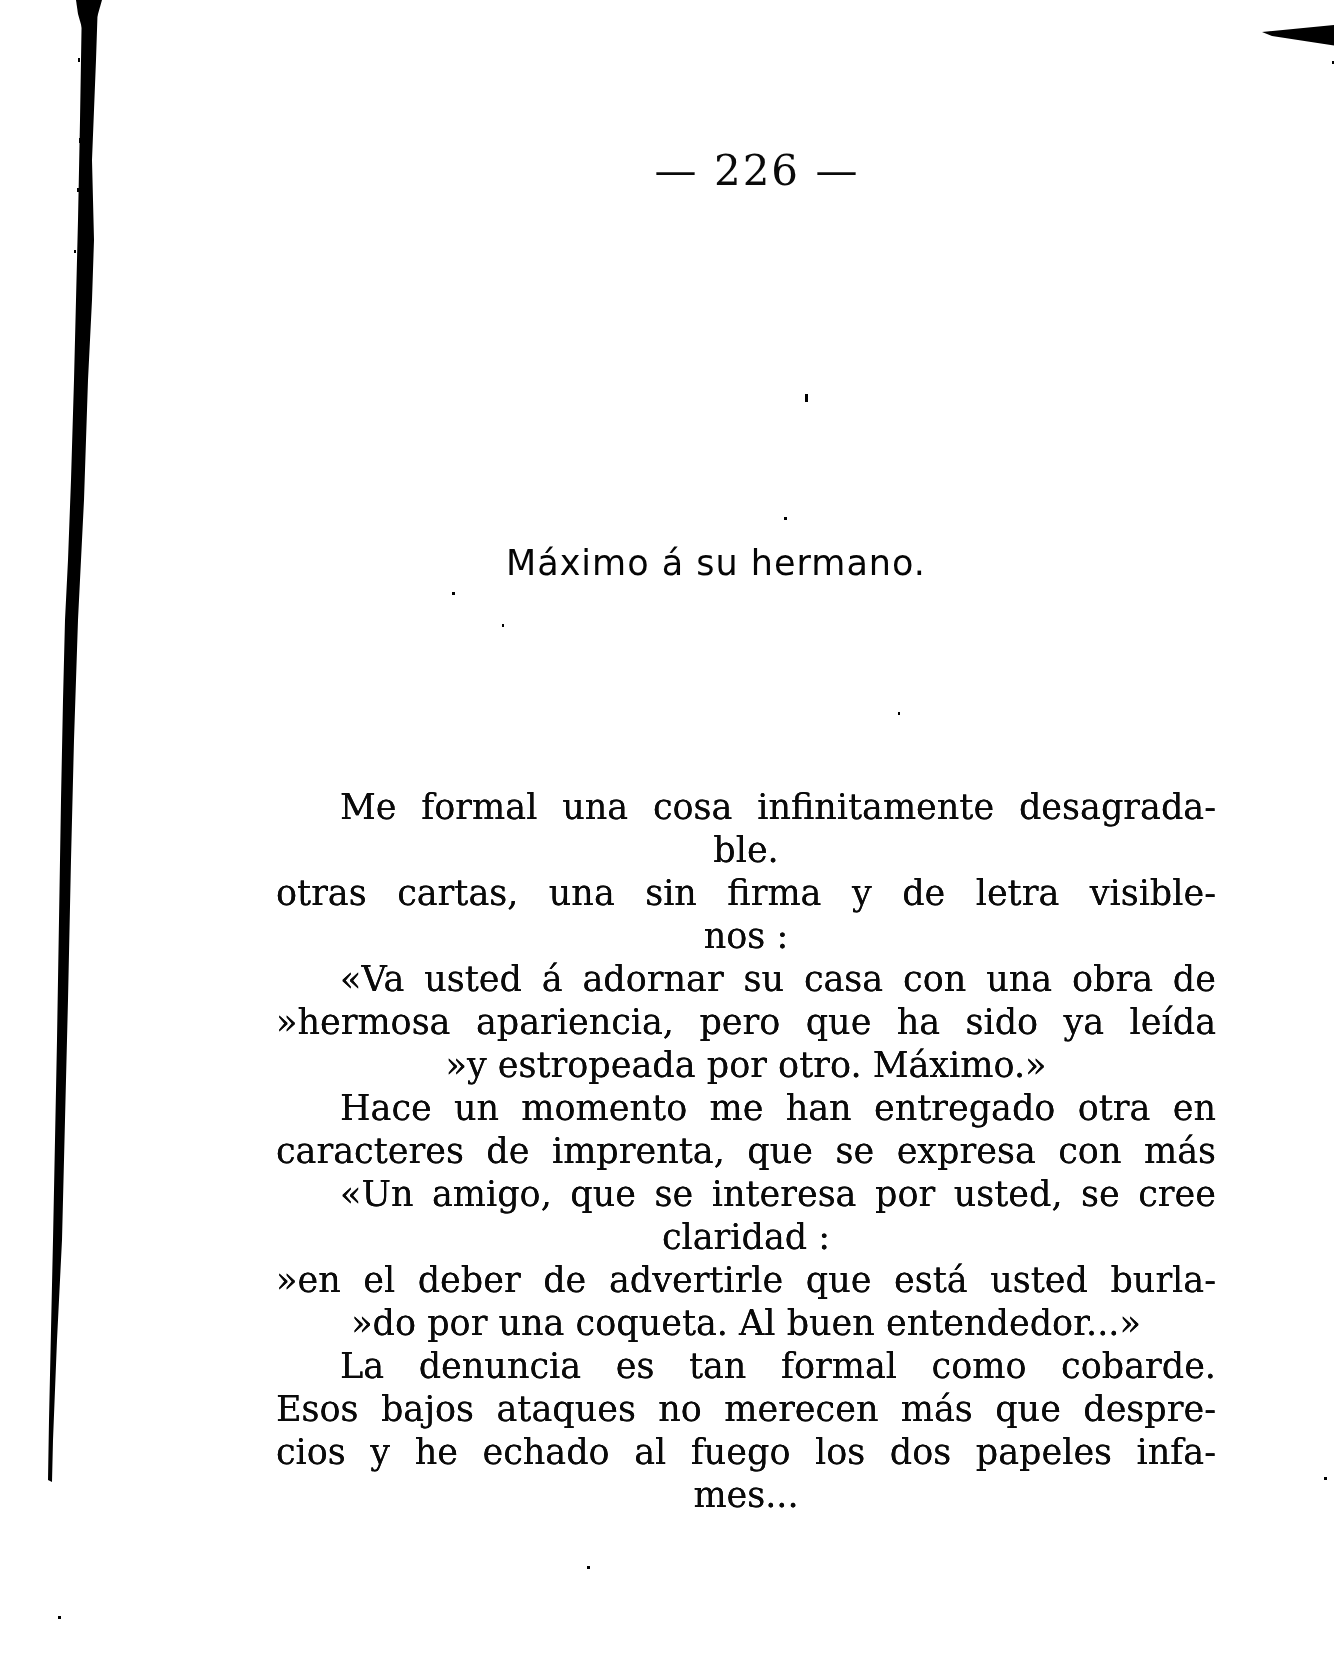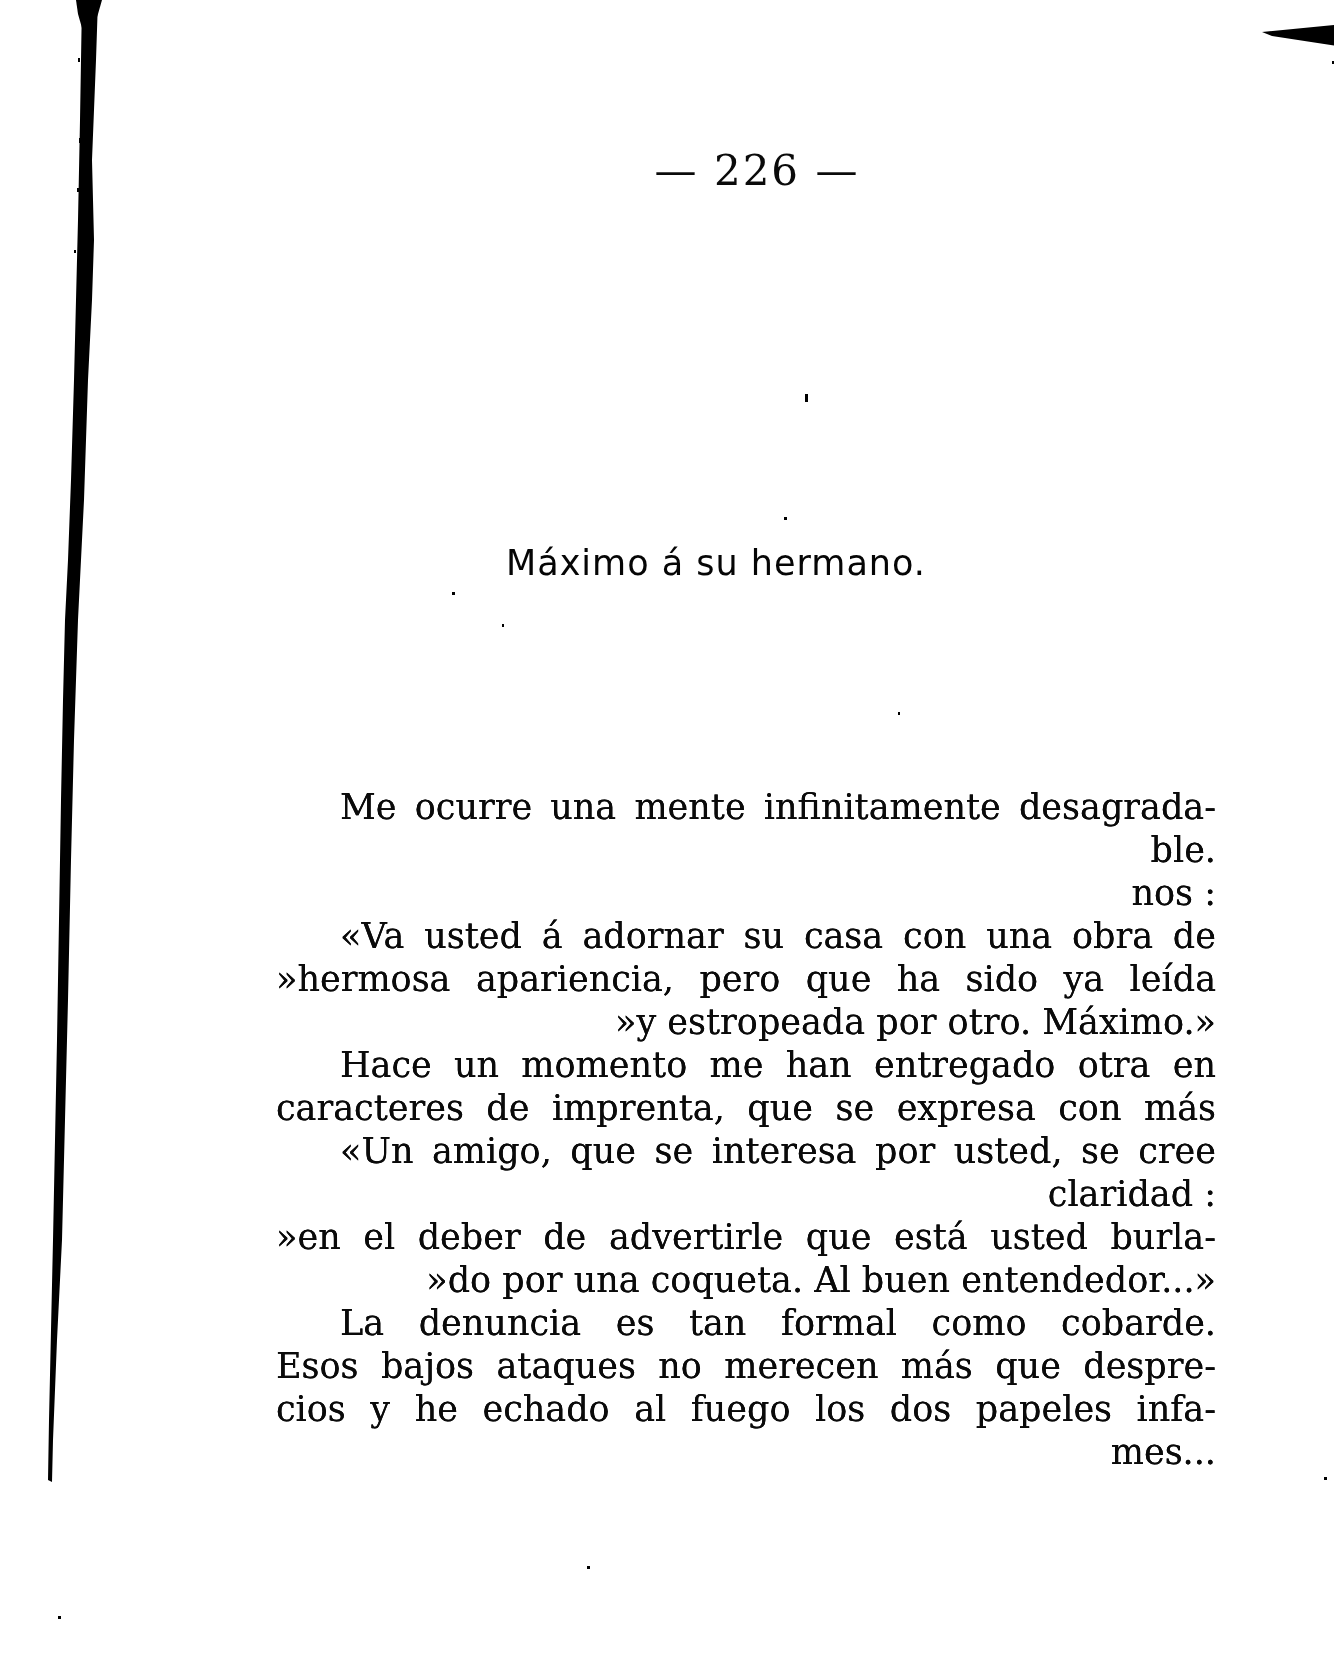--- a/index.html
+++ b/index.html
@@ -44,21 +44,21 @@
   }
   .body-text {
     position: absolute;
     left: 236px;
     top: 786px;
     width: 940px;
     font-size: 35px;
     line-height: 43px;
     text-shadow: 0 0 0.6px currentColor;
   }
-  .line { text-align: right; }
+  .line { text-align: center; }
   .line.just {
     text-align: justify;
     text-align-last: justify;
   }
   .line.indent { text-indent: 64px; }
 </style>
 </head>
 <body>
 
 <div class="page">
@@ -110,22 +110,23 @@
       <rect x="462" y="624" width="2" height="3"></rect>
       <rect x="858" y="712" width="2" height="3"></rect>
     </g>
   </svg>
 
   <div class="page-number">— 226 —</div>
 
   <h1 class="heading">Máximo á su hermano.</h1>
 
   <div class="body-text">
-      <div class="line indent just">Me ocurre una mente infinitamente desagrada-</div>
+      <div class="line indent just">Me formal una cosa infinitamente desagrada-</div>
       <div class="line">ble.</div>
+      <div class="line just">otras cartas, una sin firma y de letra visible-</div>
       <div class="line">nos :</div>
       <div class="line indent just">«Va usted á adornar su casa con una obra de</div>
       <div class="line just">»hermosa apariencia, pero que ha sido ya leída</div>
       <div class="line">»y estropeada por otro. Máximo.»</div>
       <div class="line indent just">Hace un momento me han entregado otra en</div>
       <div class="line just">caracteres de imprenta, que se expresa con más</div>
       <div class="line indent just">«Un amigo, que se interesa por usted, se cree</div>
       <div class="line">claridad :</div>
       <div class="line just">»en el deber de advertirle que está usted burla-</div>
       <div class="line">»do por una coqueta. Al buen entendedor...»</div>

